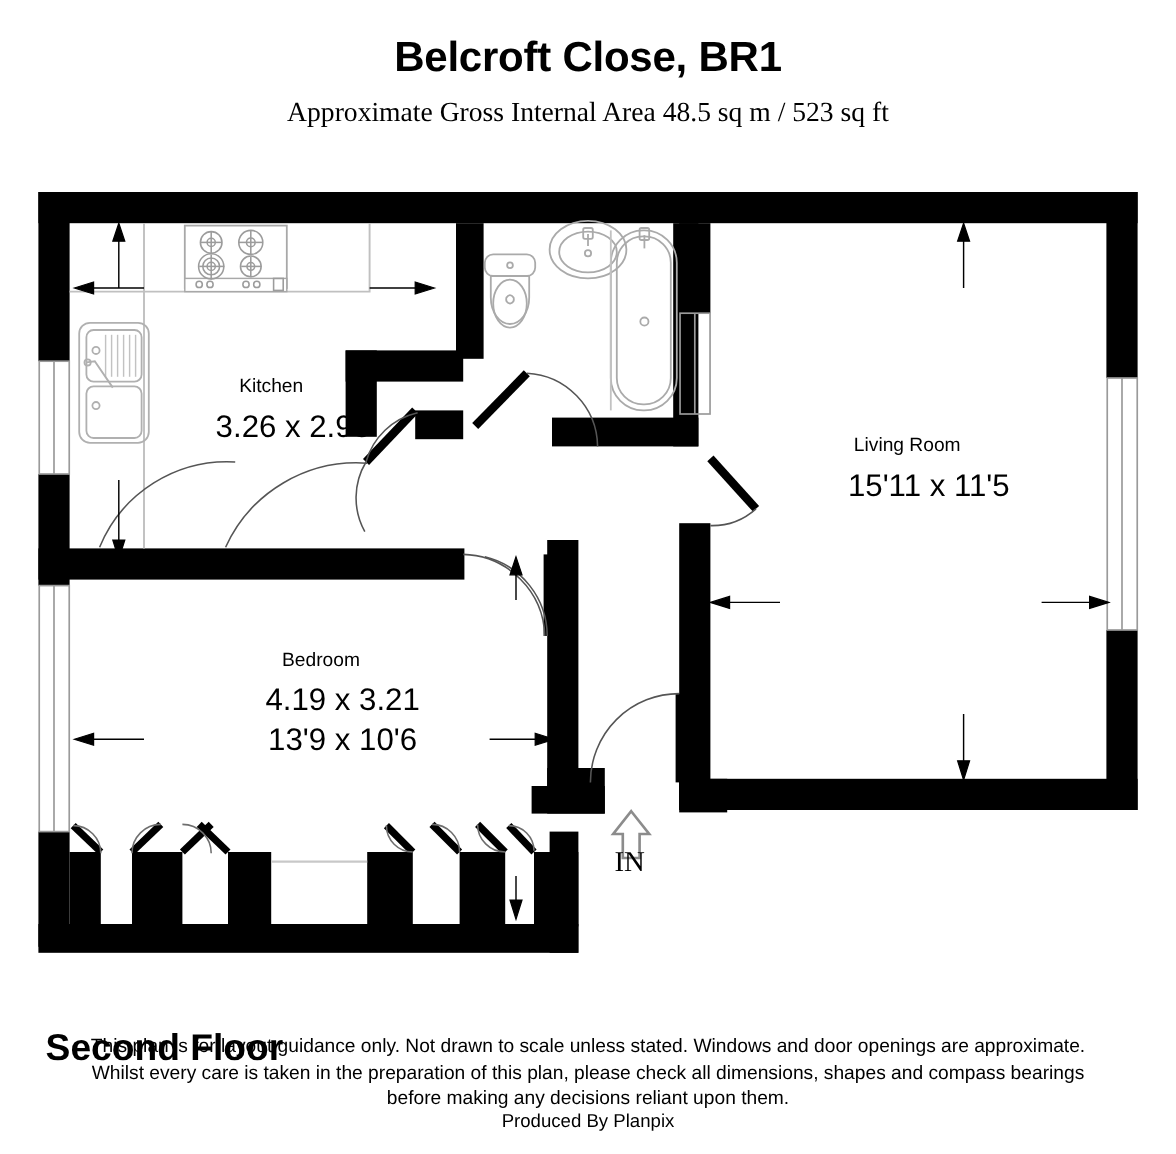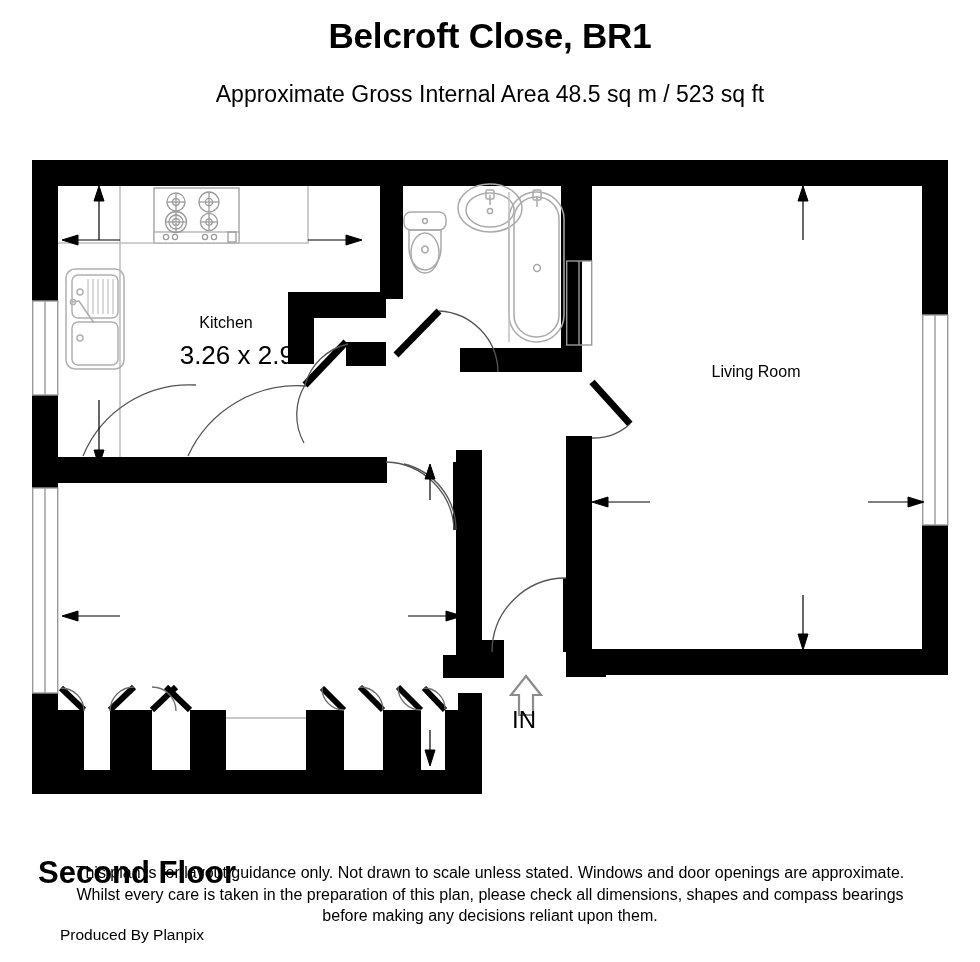--- a/index.html
+++ b/index.html
@@ -18,37 +18,37 @@
   }
   #page {
     position: relative;
     width: 980px;
     height: 962px;
     background: #ffffff;
   }
   .title {
     position: absolute;
     left: 0;
-    top: 16px;
+    top: 28px;
     width: 980px;
     text-align: center;
     font-size: 35px;
     font-weight: bold;
     letter-spacing: -0.2px;
     font-family: "Liberation Sans", sans-serif;
   }
   .subtitle {
     position: absolute;
     left: 0;
     top: 81px;
     width: 980px;
     text-align: center;
     font-size: 23px;
     font-weight: normal;
-    font-family: Liberation Sans, sans-serif;
+    font-family: Liberation Serif, serif;
   }
   .floorlabel {
     position: absolute;
     left: 38px;
     top: 811px;
     font-size: 31px;
     font-weight: bold;
     font-family: "Liberation Sans", sans-serif;
     margin-top: 44px;
   }
@@ -60,20 +60,21 @@
     text-align: center;
     font-size: 16px;
     line-height: 21.5px;
     font-family: "Liberation Sans", sans-serif;
   }
   .producer {
     position: absolute;
     left: 60px;
     top: 926px;
     width: 860px;
+    text-align: center;
     font-size: 15.5px;
     font-family: "Liberation Sans", sans-serif;
   }
   #plan-svg {
     position: absolute;
     left: 0;
     top: 0;
   }
   .roomlabel {
     position: absolute;
@@ -90,21 +91,21 @@
   .roomlabel .rdim {
     display: block;
     font-size: 26px;
     line-height: 33px;
     white-space: nowrap;
     padding-left: 36px;
   }
   .inlabel {
     position: absolute;
     font-size: 24px;
-    font-family: Liberation Sans, sans-serif;
+    font-family: Liberation Serif, serif;
     color: #000;
     font-weight: normal;
   }
 </style>
 </head>
 <body>
 
 <div id="page">
 
   <div class="title">Belcroft Close, BR1</div>
@@ -366,22 +367,28 @@
 
   </svg>
 
   <div class="roomlabel" style="left:126px; top:306px; width:200px;">
     <span class="rname">Kitchen</span>
     <span class="rdim">3.26 x 2.93</span>
   </div>
 
   <div class="roomlabel" style="left:651px; top:355px; width:210px;">
     <span class="rname">Living Room</span>
+    <span class="rdim">15'11 x 11'5</span>
   </div>
 
+  <div class="roomlabel" style="left:165px; top:534px; width:205px;">
+    <span class="rname">Bedroom</span>
+    <span class="rdim">4.19 x 3.21</span>
+    <span class="rdim">13'9 x 10'6</span>
+  </div>
 
   <div class="inlabel" style="left:512px; top:706px;">IN</div>
 
   <div class="floorlabel">Second Floor</div>
   <div class="disclaimer">This plan is for layout guidance only. Not drawn to scale unless stated. Windows and door openings are approximate. Whilst every care is taken in the preparation of this plan, please check all dimensions, shapes and compass bearings before making any decisions reliant upon them.</div>
   <div class="producer">Produced By Planpix</div>
 
 </div>
 
 </body></html>

